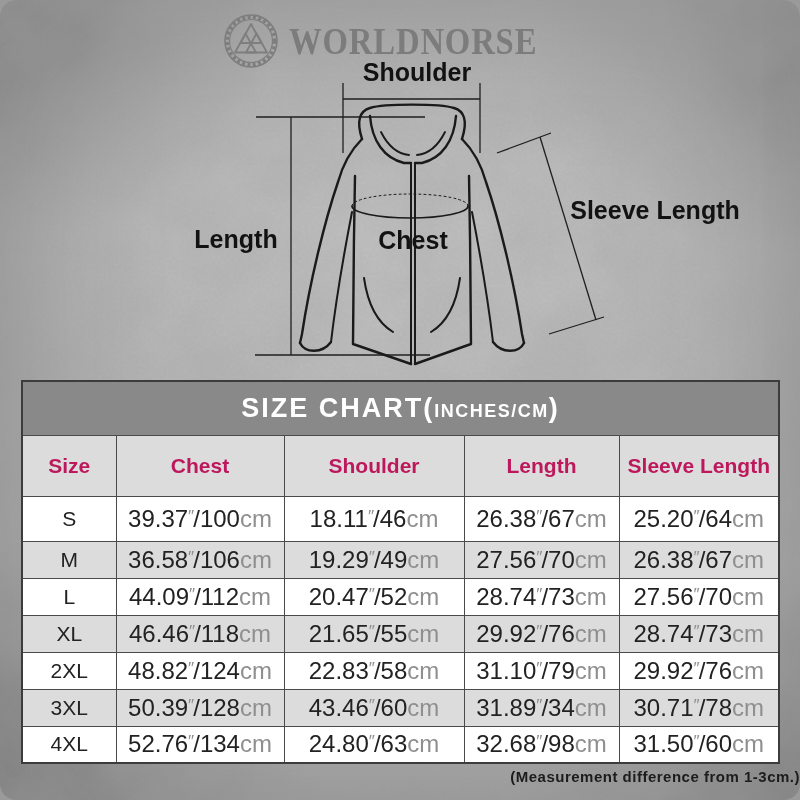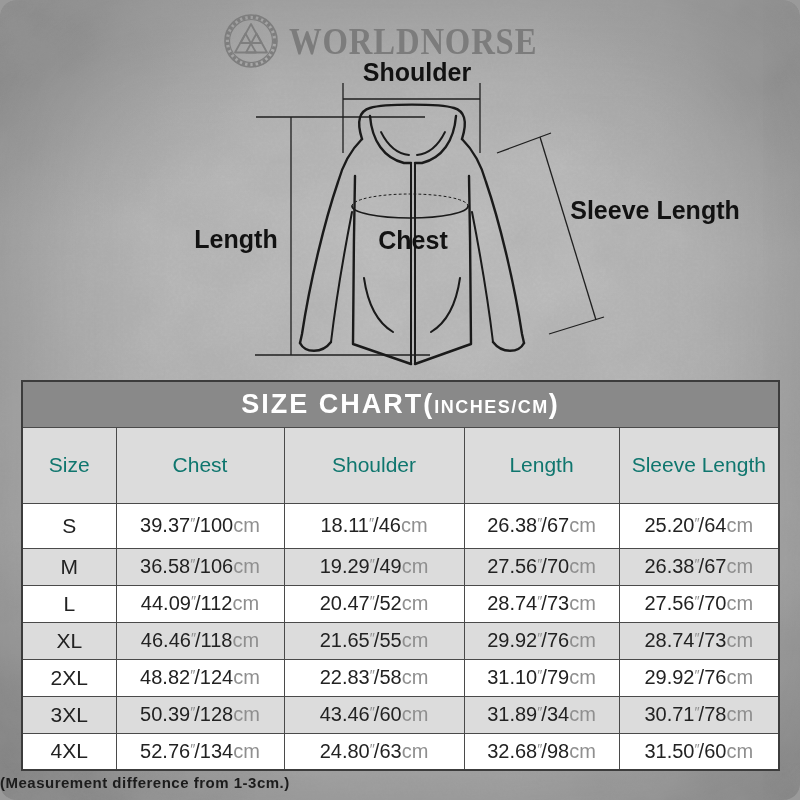--- a/index.html
+++ b/index.html
@@ -38,35 +38,35 @@
   .lbl-shoulder { left:417px; top:58px; }
   .lbl-length   { left:236px; top:225px; }
   .lbl-chest    { left:413px; top:226px; }
   .lbl-sleeve   { left:655px; top:196px; }
 
   
   .size-table { position:absolute; left:21px; top:380px; width:757px;
                 border-collapse:collapse; table-layout:fixed;
                 border:2px solid #3c3c3c; background:#ffffff; }
   .size-table th, .size-table td { border:1px solid #4a4a4a; text-align:center; vertical-align:middle; }
-  .title-bar { height:46px; background:#898989; color:#ffffff;
+  .title-bar { height:54px; background:#898989; color:#ffffff;
                font-size:27px; font-weight:bold; letter-spacing:2px; }
   .title-bar .t-units { font-size:18px; letter-spacing:1.5px; }
-  .col-head th { height:76px; background:#dcdcdc; color:#0f766e;
-                 font-size:21px; font-weight:normal; }
+  .col-head th { height:61px; background:#dcdcdc; color:#be185d;
+                 font-size:21px; font-weight:bold; }
   .size-table tbody tr { height:37px; background:#ffffff; }
   .size-table tbody tr:first-child { height:45px; }
   .size-table tbody tr.shade { background:#dcdcdc; }
-  .size-table tbody td { font-size:20px; color:#222222; font-weight:400; }
+  .size-table tbody td { font-size:24px; color:#222222; font-weight:400; }
   .size-table .size-cell { font-size:21px; }
   .size-table .mark { color:#8f8f8f; font-size:0.72em; vertical-align:0.28em; letter-spacing:-1px; }
   .size-table .unit { color:#8f8f8f; }
 
-  .note { position:absolute; top:768px; left:0; width:800px; text-align:left;
-          font-size:15px; font-weight:bold; letter-spacing:0.5px; color:#1c1c1c;margin-top:6px; }
+  .note { position:absolute; top:768px; left:0; width:800px; text-align:right;
+          font-size:15px; font-weight:bold; letter-spacing:0.5px; color:#1c1c1c; }
 </style>
 </head>
 <body>
 
 <div class="page">
 
   <svg class="noise" width="800" height="800" aria-hidden="true">
     <filter id="blotch">
         <feTurbulence type="fractalNoise" baseFrequency="0.015" numOctaves="3" seed="11"></feTurbulence>
       <feColorMatrix type="matrix" values="0 0 0 0 0.38  0 0 0 0 0.38  0 0 0 0 0.38  0.55 0.55 0.55 0 0"></feColorMatrix>

